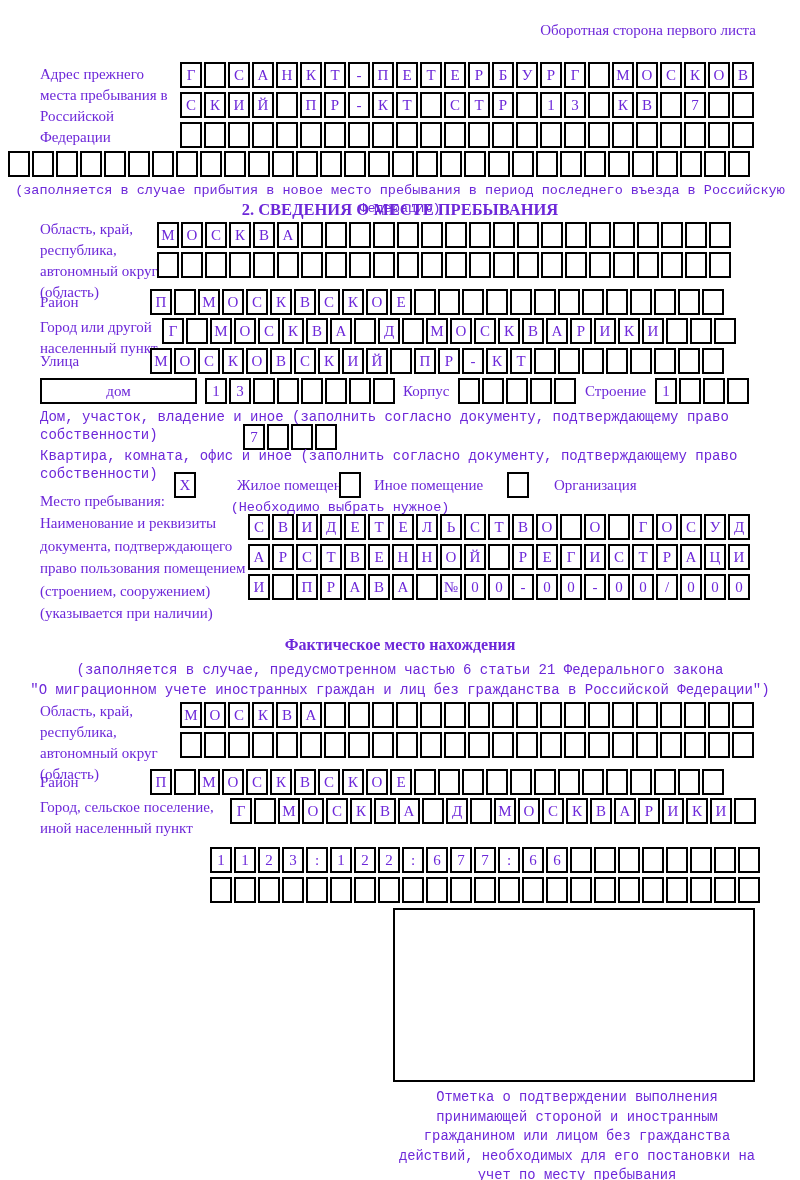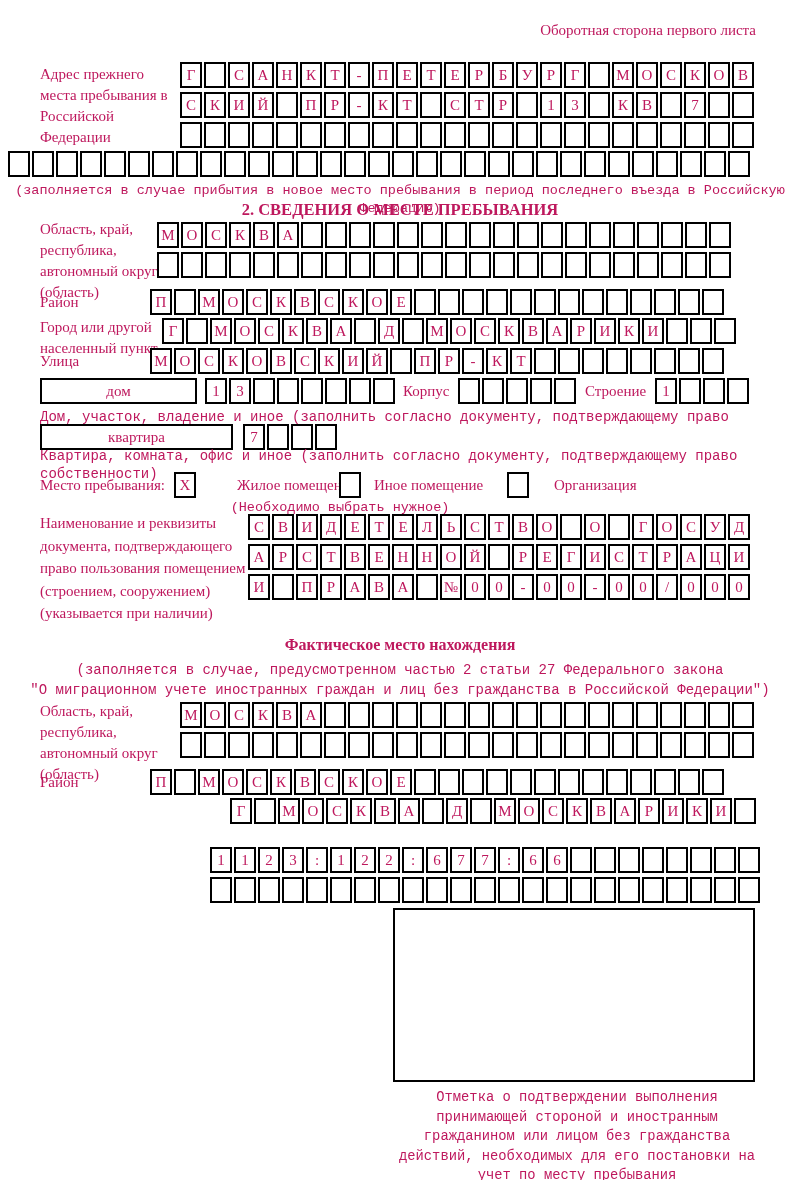--- a/index.html
+++ b/index.html
@@ -1,18 +1,18 @@
 <!DOCTYPE html>
 <html><head>
 <meta charset="utf-8">
 <style>
   html,body{margin:0;padding:0;background:#fff;}
   .page{
     position:relative;width:800px;height:1180px;background:#fff;
-    font-family:"Liberation Serif","DejaVu Serif",serif;color:#be185d;overflow:hidden;
+    font-family:"Liberation Serif","DejaVu Serif",serif;color:#6d28d9;overflow:hidden;
   }
   .abs{position:absolute;}
   .lbl{font-size:15px;line-height:21px;}
   .note{font-size:13.5px;line-height:18px;font-family:Liberation Mono, monospace;}
   .heading{width:800px;text-align:center;font-weight:bold;font-size:16.5px;}
   .cells{display:flex;gap:2px;}
   .cell{
     box-sizing:border-box;width:22px;height:26px;border:2px solid #000;background:#fff;
     display:flex;align-items:center;justify-content:center;
     font-size:15px;line-height:20px;flex:0 0 auto;
@@ -306,30 +306,29 @@
     </div>
   <div class="abs lbl" style="top:381px;left:585px;">Строение</div>
   <div class="abs cells" style="top:378px;left:655px;">
       <span class="cell">1</span>
       <span class="cell"></span>
       <span class="cell"></span>
       <span class="cell"></span>
     </div>
   <div class="abs note" style="top:408px;left:40px;font-size:14px;">Дом, участок, владение и иное (заполнить согласно документу, подтверждающему право собственности)</div>
 
-  <div class="abs widebox" style="top:424px;left:40px;width:193px;">квартира</div>
   <div class="abs cells" style="top:424px;left:243px;">
       <span class="cell">7</span>
       <span class="cell"></span>
       <span class="cell"></span>
       <span class="cell"></span>
     </div>
   <div class="abs note" style="top:447px;left:40px;font-size:14px;">Квартира, комната, офис и иное (заполнить согласно документу, подтверждающему право собственности)</div>
 
-  <div class="abs lbl" style="top:475px;left:40px;">Место пребывания:</div>
+  <div class="abs lbl" style="top:491px;left:40px;">Место пребывания:</div>
   <div class="abs cell" style="top:472px;left:174px;">X</div>
   <div class="abs lbl" style="top:475px;left:205px;margin-left:32px;">Жилое помещение</div>
   <div class="abs cell" style="top:472px;left:339px;"></div>
   <div class="abs lbl" style="top:475px;left:374px;">Иное помещение</div>
   <div class="abs cell" style="top:472px;left:507px;"></div>
   <div class="abs lbl" style="top:475px;left:554px;">Организация</div>
   <div class="abs lbl" style="top:512px;left:40px;width:212px;line-height:22.5px;">Наименование и реквизиты документа, подтверждающего право пользования помещением (строением, сооружением) (указывается при наличии)</div>
 
   <div class="abs note centered" style="top:499px;left:150px;width:380px;">(Необходимо выбрать нужное)</div>
   <div class="abs cells" style="top:514px;left:248px;">
@@ -396,21 +395,21 @@
       <span class="cell">-</span>
       <span class="cell">0</span>
       <span class="cell">0</span>
       <span class="cell">/</span>
       <span class="cell">0</span>
       <span class="cell">0</span>
       <span class="cell">0</span>
     </div>
 
   <div class="abs heading" style="top:636px;left:0;font-size:16px;">Фактическое место нахождения</div>
-  <div class="abs note centered" style="top:661px;left:0;width:800px;font-size:14px;">(заполняется в случае, предусмотренном частью 2 статьи 27 Федерального закона</div>
+  <div class="abs note centered" style="top:661px;left:0;width:800px;font-size:14px;">(заполняется в случае, предусмотренном частью 6 статьи 21 Федерального закона</div>
   <div class="abs note centered" style="top:681px;left:0;width:800px;font-size:14px;">"О миграционном учете иностранных граждан и лиц без гражданства в Российской Федерации")</div>
 
   <div class="abs lbl" style="top:701px;left:40px;width:150px;">Область, край, республика, автономный округ (область)</div>
   <div class="abs cells" style="top:702px;left:180px;">
       <span class="cell">М</span>
       <span class="cell">О</span>
       <span class="cell">С</span>
       <span class="cell">К</span>
       <span class="cell">В</span>
       <span class="cell">А</span>
@@ -481,20 +480,21 @@
       <span class="cell"></span>
       <span class="cell"></span>
       <span class="cell"></span>
       <span class="cell"></span>
       <span class="cell"></span>
       <span class="cell"></span>
       <span class="cell"></span>
       <span class="cell"></span>
     </div>
 
+  <div class="abs lbl" style="top:797px;left:40px;width:200px;">Город, сельское поселение, иной населенный пункт</div>
   <div class="abs cells" style="top:798px;left:230px;">
       <span class="cell">Г</span>
       <span class="cell"></span>
       <span class="cell">М</span>
       <span class="cell">О</span>
       <span class="cell">С</span>
       <span class="cell">К</span>
       <span class="cell">В</span>
       <span class="cell">А</span>
       <span class="cell"></span>

